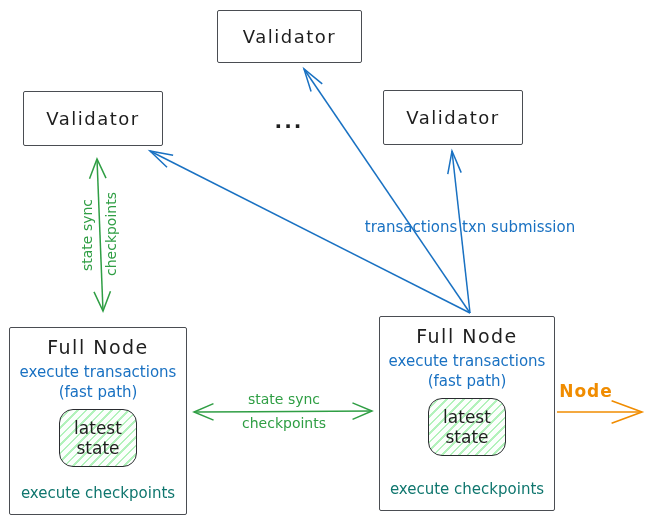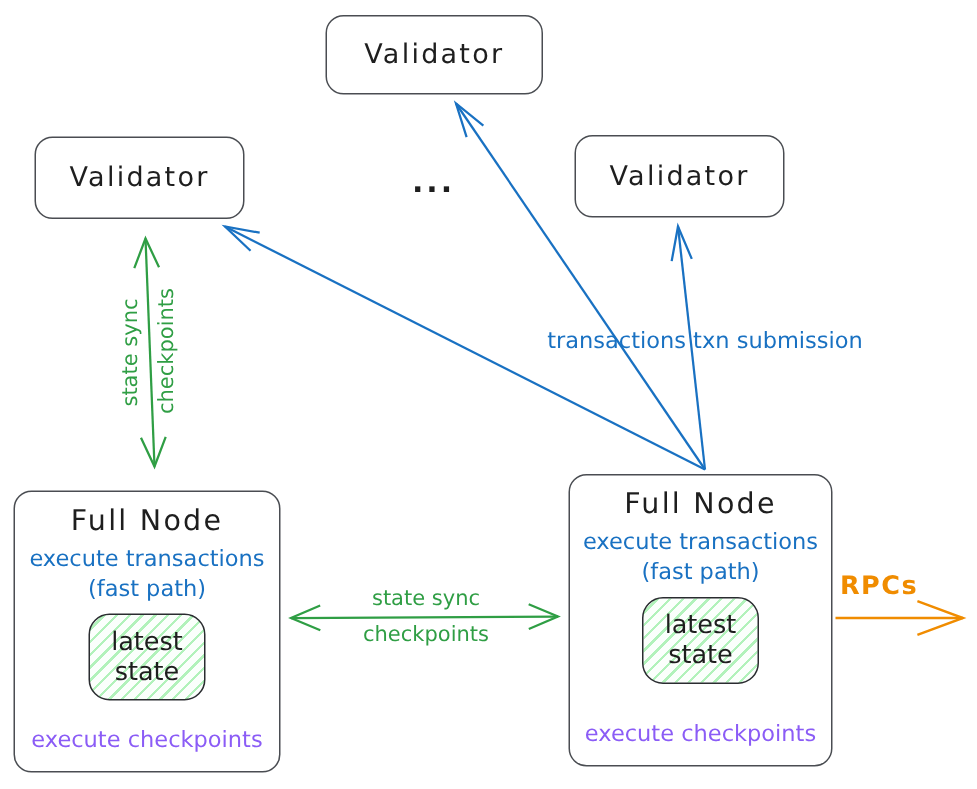--- a/index.html
+++ b/index.html
@@ -4,21 +4,21 @@
 <style>
   html,body { margin:0; padding:0; background:#ffffff; }
   .canvas {
     position:relative; width:651px; height:526px; background:#ffffff;
     font-family:"DejaVu Sans", sans-serif; color:#1e1e1e; overflow:hidden;
   }
   .arrow-layer { position:absolute; left:0; top:0; width:651px; height:526px; pointer-events:none; }
 
   .box {
     position:absolute; box-sizing:border-box;
-    border:1.6px solid #4a4d52; background:#ffffff; border-radius:12px;
+    border:1.6px solid #4a4d52; background:#ffffff; border-radius:2px;
   }
   .validator {
     display:flex; align-items:center; justify-content:center;
     font-size:18px; letter-spacing:1.5px;
   }
   #v-top   { left:217px; top:10px;  width:145px; height:53px; }
   #v-left  { left:23px;  top:91px;  width:140px; height:55px; }
   #v-right { left:383px; top:90px;  width:140px; height:55px; }
 
   .fullnode {
@@ -32,21 +32,21 @@
   .fn-blue  { color:#1971c2; font-size:15px; line-height:1.3; }
   .state-box {
     margin-top:7px; width:78px; height:58px; box-sizing:border-box;
     border:1.6px solid #2a2c30; border-radius:14px;
     background:
       repeating-linear-gradient(135deg, #b2f2bb 0 1.6px, rgba(255,255,255,0) 1.6px 6px),
       #fbfffc;
     display:flex; flex-direction:column; align-items:center; justify-content:center;
     font-size:17px; line-height:1.2; color:#1e1e1e;
   }
-  .fn-green { color:#8b5cf6; font-size:15px; margin-top:auto; }
+  .fn-green { color:#0f766e; font-size:15px; margin-top:auto; }
 
   .label { position:absolute; transform:translate(-50%,-50%); white-space:nowrap; }
   .label.vert { transform:translate(-50%,-50%) rotate(-90deg); }
   .green  { color:#2f9e44; font-size:14px; }
   .blue   { color:#1971c2; font-size:15px; }
   .orange { color:#f08c00; font-size:17px; font-weight:bold; letter-spacing:1px; }
   .dots   { font-size:20px; font-weight:bold; letter-spacing:2px; color:#1e1e1e; }
 </style>
 </head>
 <body>
@@ -114,15 +114,15 @@
   </div>
 
   <div class="label vert green" style="left:87px; top:235px;">state sync</div>
   <div class="label vert green" style="left:111px; top:234px;">checkpoints</div>
 
   <div class="label green" style="left:284px; top:399px;">state sync</div>
   <div class="label green" style="left:284px; top:423px;">checkpoints</div>
 
   <div class="label blue" style="left:470px; top:227px;">transactions txn submission</div>
 
-  <div class="label orange" style="left:586px; top:391px;">RPCs</div>
+  <div class="label orange" style="left:586px; top:391px;">Node</div>
 
 </div>
 
 </body></html>

